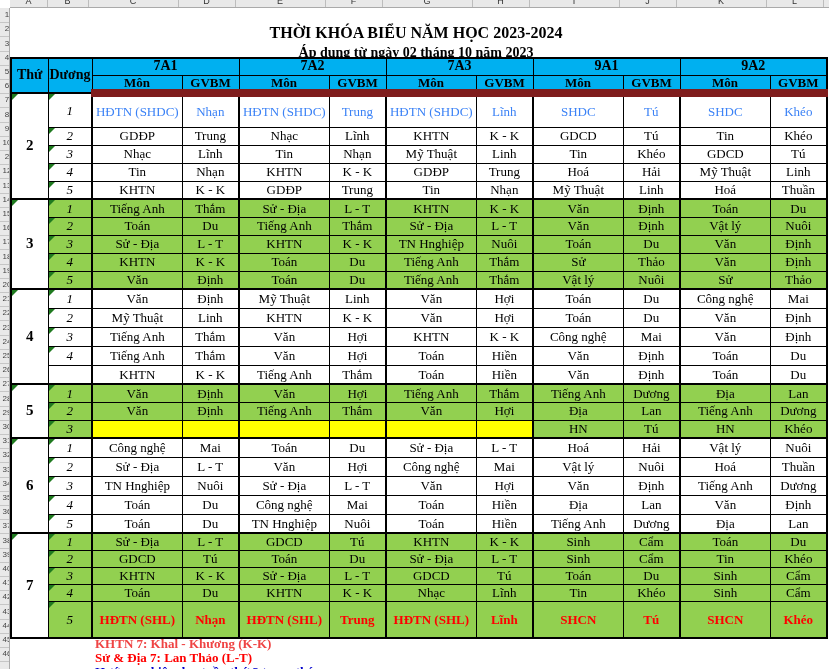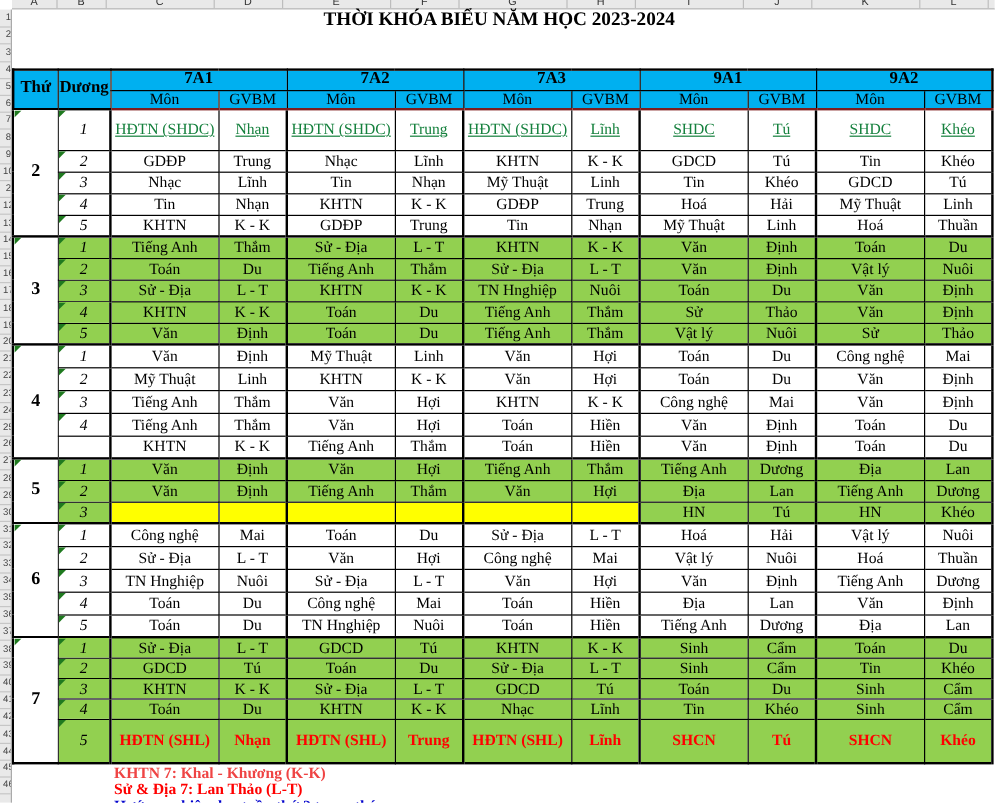--- a/index.html
+++ b/index.html
@@ -16,42 +16,42 @@
   #row-strip { position:absolute; left:0; top:8px; width:10px; bottom:0;
                background:#e9e9e9; border-right:1px solid #aaa; overflow:hidden; }
   #row-strip .rownum { position:absolute; left:0; width:14px; text-align:center;
                font-family:"Liberation Sans",sans-serif; font-size:8px; color:#444; }
   #row-strip .rtick { position:absolute; left:0; width:10px; height:1px; background:#c6c6c6; }
 
   #sheet { position:absolute; left:10px; top:8px; width:819px; height:661px; background:#fff; }
 
   
   #title-block { position:absolute; left:0; top:0; width:812px; text-align:center; }
-  #title-line1 { font-size:16px; font-weight:bold; color:#000; padding-top:0; }
+  #title-line1 { font-size:16px; font-weight:bold; color:#000; padding-top:16px; }
   #title-line2 { font-size:14px; font-weight:bold; color:#000; padding-top:3px; }
 
   
   table#tkb { position:absolute; left:0; top:49px; border-collapse:collapse;
               table-layout:fixed; border:2px solid #000; }
   #tkb td, #tkb th { border:1px solid #000; overflow:hidden; white-space:normal;
               text-align:center; vertical-align:middle; padding:0 1px; line-height:1.05; }
   #tkb thead th { background:#00B0F0; color:#000; }
   #tkb .cls-name { font-size:14px; font-weight:bold; }
-  #tkb .sub-hdr  { font-size:13px; font-weight:normal; border-bottom:2px solid #7f1d1d; }
+  #tkb .sub-hdr  { font-size:13px; font-weight:bold; border-bottom:8px solid #7f1d1d; }
   #tkb .corner   { font-size:14px; font-weight:bold; border-bottom:2px solid #000; }
   #tkb td.day-cell { font-size:15px; font-weight:bold; background:#fff; position:relative; }
   #tkb td.period-cell { font-size:13px; font-style:italic; position:relative;
               border-right:2px solid #000; }
   #tkb td.cell-subject, #tkb td.cell-teacher { font-size:13px; }
   #tkb td.cell-teacher { border-right:2px solid #000; }
   #tkb tr.day-first td { border-top:2px solid #000; }
   #tkb tr:not(.day-first) td.period-cell { border-top-style:dotted; }
   #tkb td.bg-green { background:#92D050; }
   #tkb td.bg-yellow { background:#FFFF00; }
-  #tkb td.txt-red { color:#15803d;text-decoration:underline; }
+  #tkb td.txt-red { color:#3b82f6; }
   #tkb td.txt-redbold { color:#FF0000; font-weight:bold;margin-top:48px; }
   tbody tr { height:18px; }
   tr[data-day="4"], tr[data-day="6"] { height:19px; }
   tr[data-day="7"] { height:17px; }
   tr[data-rowkey="d2r0"] { height:34px; }
   tr[data-rowkey="d7r4"] { height:37px; }
 
   .tri { position:absolute; left:0; top:0; width:0; height:0;
          border-top:6px solid #1f7a1f; border-right:6px solid transparent; }
 
@@ -180,20 +180,21 @@
       <span class="rtick" style="top:624.8px"></span>
       <span class="rownum" style="top:627px">45</span>
       <span class="rtick" style="top:639px"></span>
       <span class="rownum" style="top:641.1999999999999px">46</span>
       <span class="rtick" style="top:653.1999999999999px"></span>
     </div>
 
   <div id="sheet">
     <div id="title-block">
       <div id="title-line1">THỜI KHÓA BIỂU NĂM HỌC 2023-2024</div>
+      <div id="title-line2">Áp dụng từ ngày 02 tháng 10 năm 2023</div>
     </div>
 
     <table id="tkb">
       <colgroup id="tkb-cols">
           <col style="width: 37px;">
           <col style="width: 41px;">
           <col style="width: 90px;">
           <col style="width: 57px;">
           <col style="width: 90px;">
           <col style="width: 57px;">

